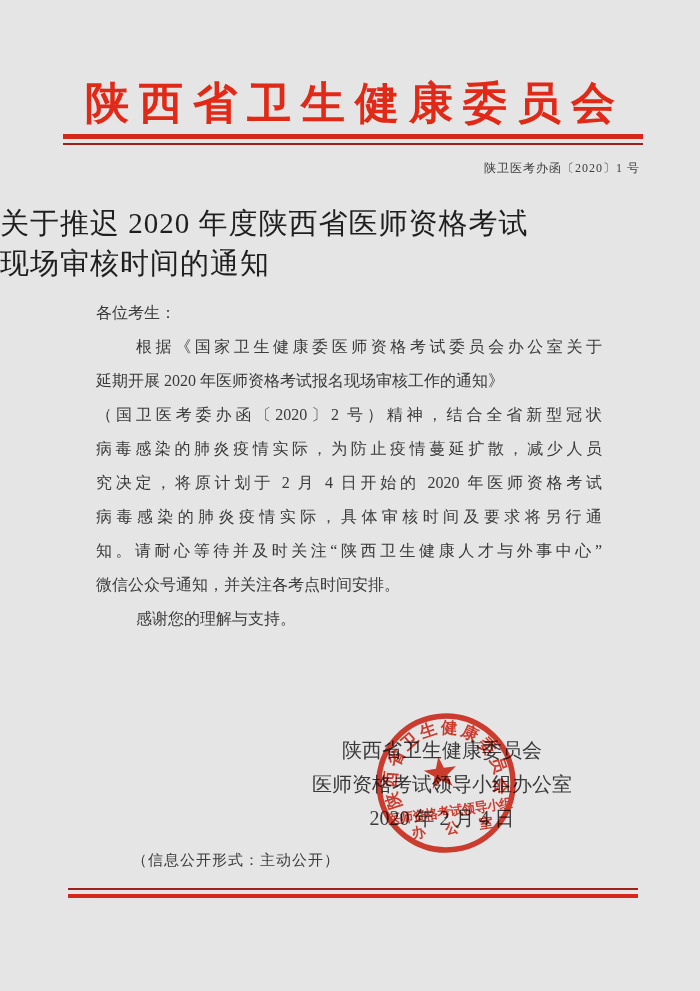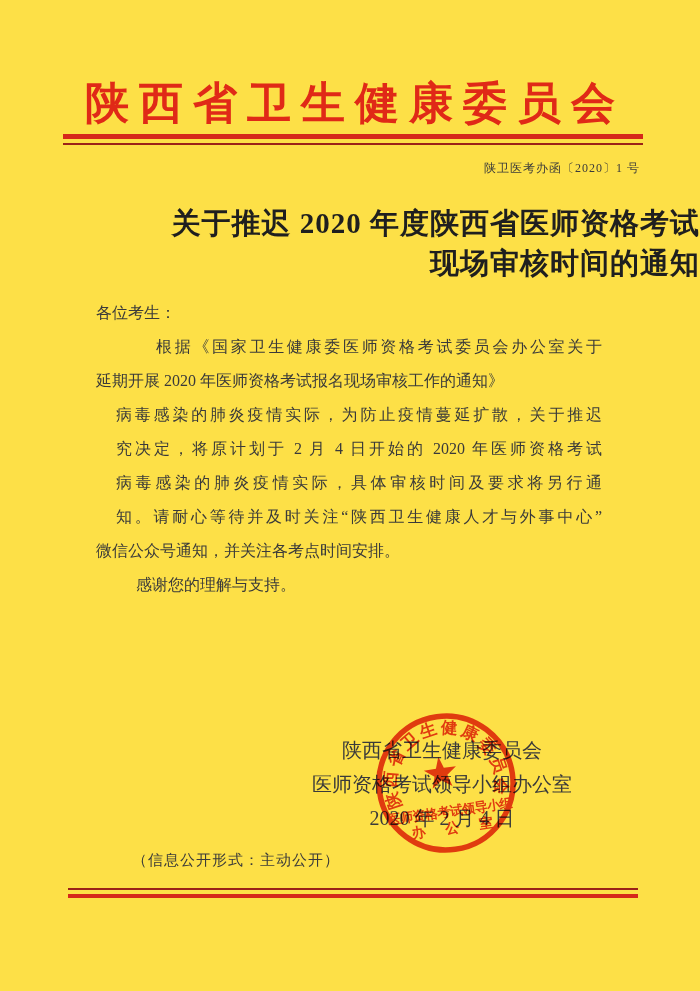--- a/index.html
+++ b/index.html
@@ -4,21 +4,21 @@
 <style>
   * { margin: 0; padding: 0; box-sizing: border-box; }
   html, body { background: #ffffff; }
   body { font-family: "Liberation Serif", serif; }
 
   .page {
     position: relative;
     width: 700px;
     height: 991px;
     margin: 0 auto;
-    background: #fde047;
+    background: #e5e5e5;
     overflow: hidden;
     color: #383838;
   }
 
   
   .agency-name {
     position: absolute;
     top: 74px;
     left: 0;
     width: 100%;
@@ -52,44 +52,43 @@
     letter-spacing: 1px;
     white-space: nowrap;
   }
 
   
   .doc-title {
     position: absolute;
     top: 203px;
     left: 0;
     width: 100%;
-    text-align: right;
+    text-align: left;
     font-size: 29px;
-    font-weight: bold;
+    font-weight: normal;
     color: #1f1f1f;
     line-height: 40px;
     letter-spacing: 1px;
   }
 
   
   .doc-body {
     position: absolute;
     top: 296px;
     left: 96px;
     width: 506px;
     font-size: 16px;
     line-height: 34px;
     color: #3a3a3a;
   }
   .body-line { white-space: pre-wrap; }
   .body-line.fill {
     text-align: justify;
     text-align-last: justify;
     text-justify: inter-character;
-    margin-left: 20px;
   }
   .body-line.indent { padding-left: 40px; }
 
   
   .signature {
     position: absolute;
     top: 733px;
     left: 262px;
     width: 360px;
     text-align: center;
@@ -148,21 +147,22 @@
 
   <div class="doc-title">
     <div>关于推迟 2020 年度陕西省医师资格考试</div>
     <div>现场审核时间的通知</div>
   </div>
 
   <div class="doc-body">
       <div class="body-line">各位考生：</div>
       <div class="body-line indent fill">根据《国家卫生健康委医师资格考试委员会办公室关于</div>
       <div class="body-line">延期开展 2020 年医师资格考试报名现场审核工作的通知》</div>
-      <div class="body-line fill">病毒感染的肺炎疫情实际，为防止疫情蔓延扩散，关于推迟</div>
+      <div class="body-line fill">（国卫医考委办函〔2020〕2 号）精神，结合全省新型冠状</div>
+      <div class="body-line fill">病毒感染的肺炎疫情实际，为防止疫情蔓延扩散，减少人员</div>
       <div class="body-line fill">究决定，将原计划于 2 月 4 日开始的 2020 年医师资格考试</div>
       <div class="body-line fill">病毒感染的肺炎疫情实际，具体审核时间及要求将另行通</div>
       <div class="body-line fill">知。请耐心等待并及时关注“陕西卫生健康人才与外事中心”</div>
       <div class="body-line">微信公众号通知，并关注各考点时间安排。</div>
       <div class="body-line indent">感谢您的理解与支持。</div>
     </div>
 
   <div class="signature">
     <div>陕西省卫生健康委员会</div>
     <div>医师资格考试领导小组办公室</div>

